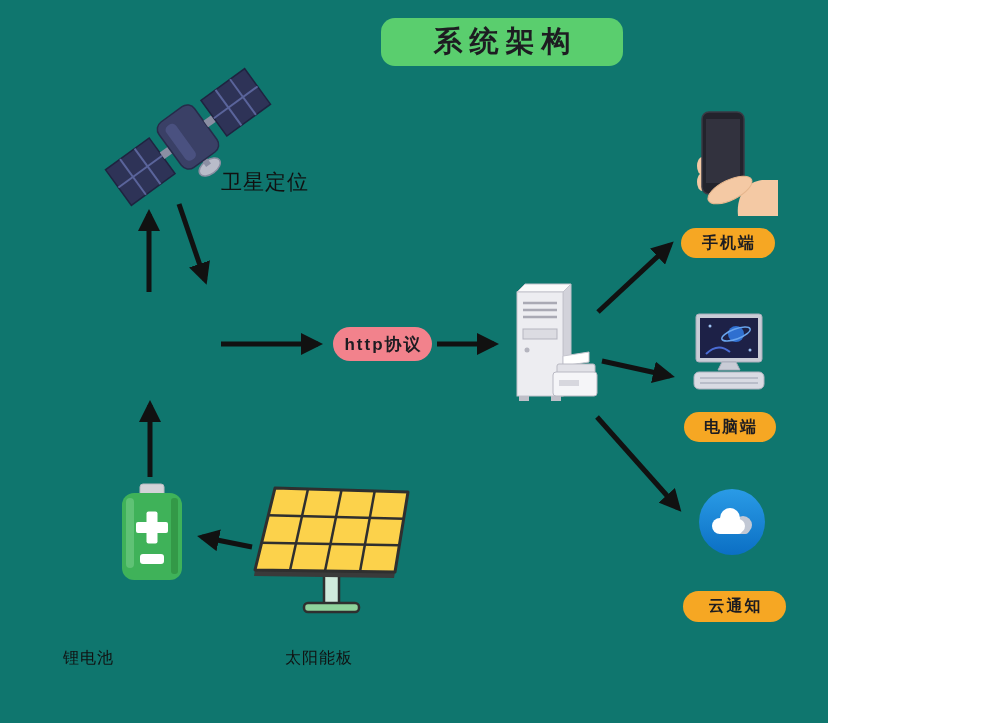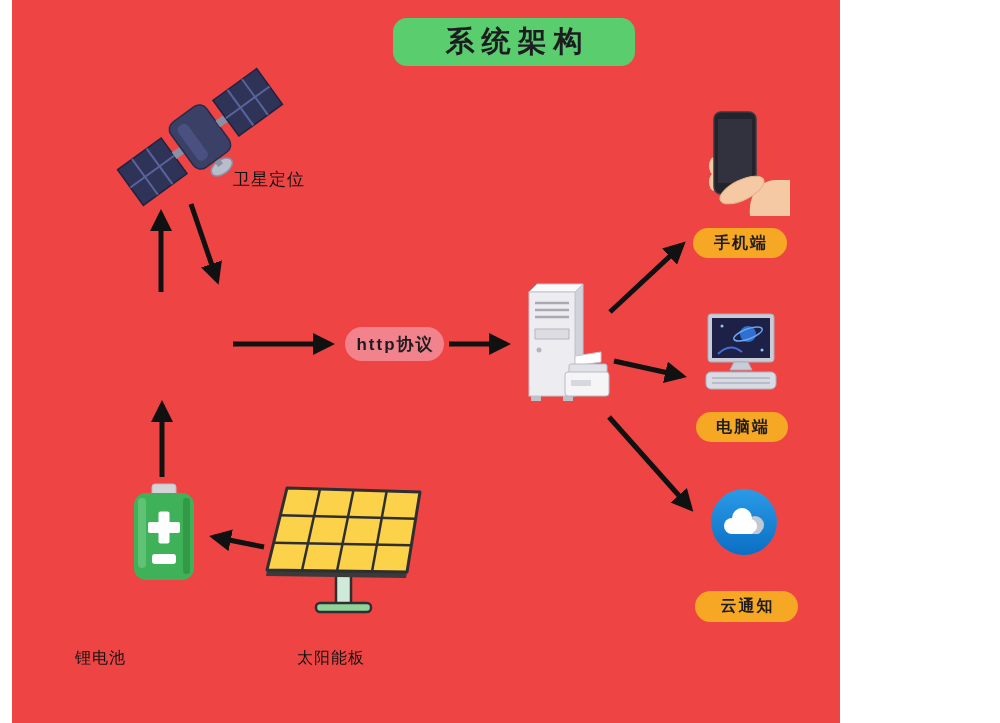--- a/index.html
+++ b/index.html
@@ -1,21 +1,21 @@
 <!DOCTYPE html>
 <html style="--green: #5ace6e; --pink: #f2828c; --orange: #f6a723; --ink: #26252a; --arrow: #111111;"><head>
 <meta charset="utf-8">
 <style>
   :root{
     --green:#5ace6e; --pink:#f2828c; --orange:#f6a723; --ink:#26252a; --arrow:#111111;
   }
   html,body{margin:0;padding:0;background:#fff;}
   #canvas{
-    position:relative;width:828px;height:723px;background:#ef4444;overflow:hidden;
-    font-family:"Liberation Sans","DejaVu Sans",sans-serif;color:var(--ink);margin-left:12px;
+    position:relative;width:828px;height:723px;background:#0f766e;overflow:hidden;
+    font-family:"Liberation Sans","DejaVu Sans",sans-serif;color:var(--ink);
   }
   .abs{position:absolute;}
   .title-box{
     background:var(--green);border-radius:14px;display:flex;align-items:center;justify-content:center;
   }
   .title-text{font-size:29px;font-weight:bold;letter-spacing:7px;color:#1d1c21;text-indent:7px;}
   .node-box{
     background:var(--green);border-radius:30px;display:flex;align-items:center;justify-content:center;
     font-size:21px;font-weight:bold;letter-spacing:3px;color:#1d1c21;text-indent:3px;
   }
@@ -66,21 +66,21 @@
       <rect x="68" y="83" width="10" height="8" fill="#8b8fa3"></rect>
       <rect x="78" y="59" width="44" height="56" rx="9" fill="#3a4066" stroke="#262b4a" stroke-width="1.5"></rect>
       <rect x="85" y="66" width="12" height="42" rx="5" fill="#4a5180"></rect>
       <rect x="122" y="83" width="10" height="8" fill="#8b8fa3"></rect>
       <rect x="132" y="65" width="54" height="44" fill="#2e3357" stroke="#1f2340" stroke-width="1.5"></rect>
       <line x1="150" y1="65" x2="150" y2="109" stroke="#5a649b" stroke-width="2"></line>
       <line x1="168" y1="65" x2="168" y2="109" stroke="#5a649b" stroke-width="2"></line>
       <line x1="132" y1="87" x2="186" y2="87" stroke="#5a649b" stroke-width="2"></line>
     </g>
   </svg>
-  <div class="abs plain-label" style="left:221px;top:168px;font-size:17px;">卫星定位</div>
+  <div class="abs plain-label" style="left:221px;top:168px;font-size:21px;">卫星定位</div>
 
 
   <div class="abs pill pink" style="left:333px;top:327px;width:99px;height:34px;font-size:17px;">
     <span>http协议</span>
   </div>
 
   <svg class="abs" style="left:503px;top:282px;" width="100" height="128" viewBox="0 0 100 128">
     <polygon points="14,10 22,2 68,2 60,10" fill="#fafafb" stroke="#c3c3cc" stroke-width="1"></polygon>
     <polygon points="60,10 68,2 68,106 60,114" fill="#d2d2da" stroke="#c3c3cc" stroke-width="1"></polygon>
     <rect x="14" y="10" width="46" height="104" fill="#ededf1" stroke="#c3c3cc" stroke-width="1"></rect>

